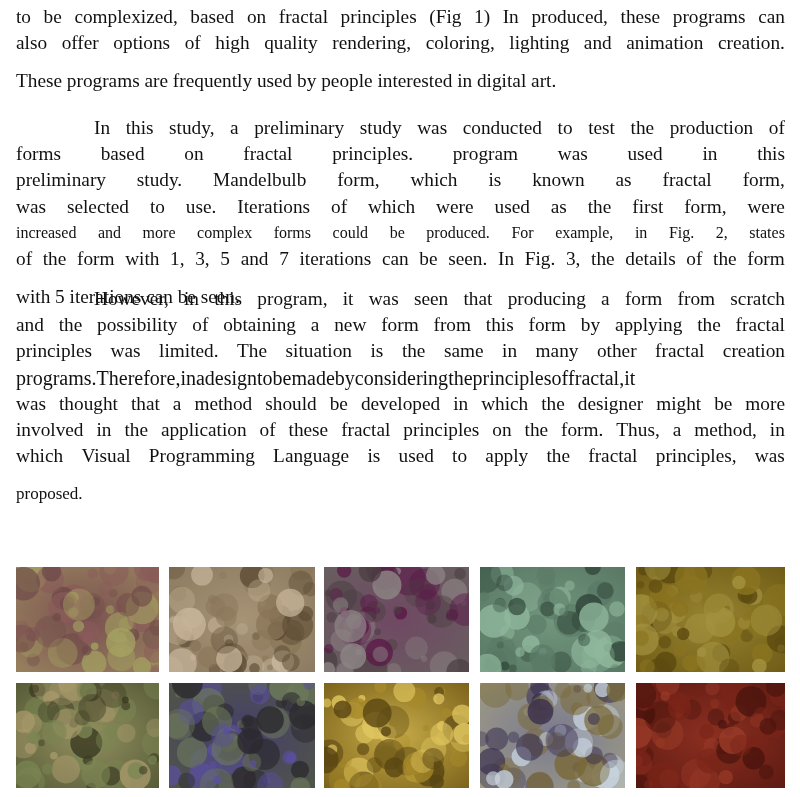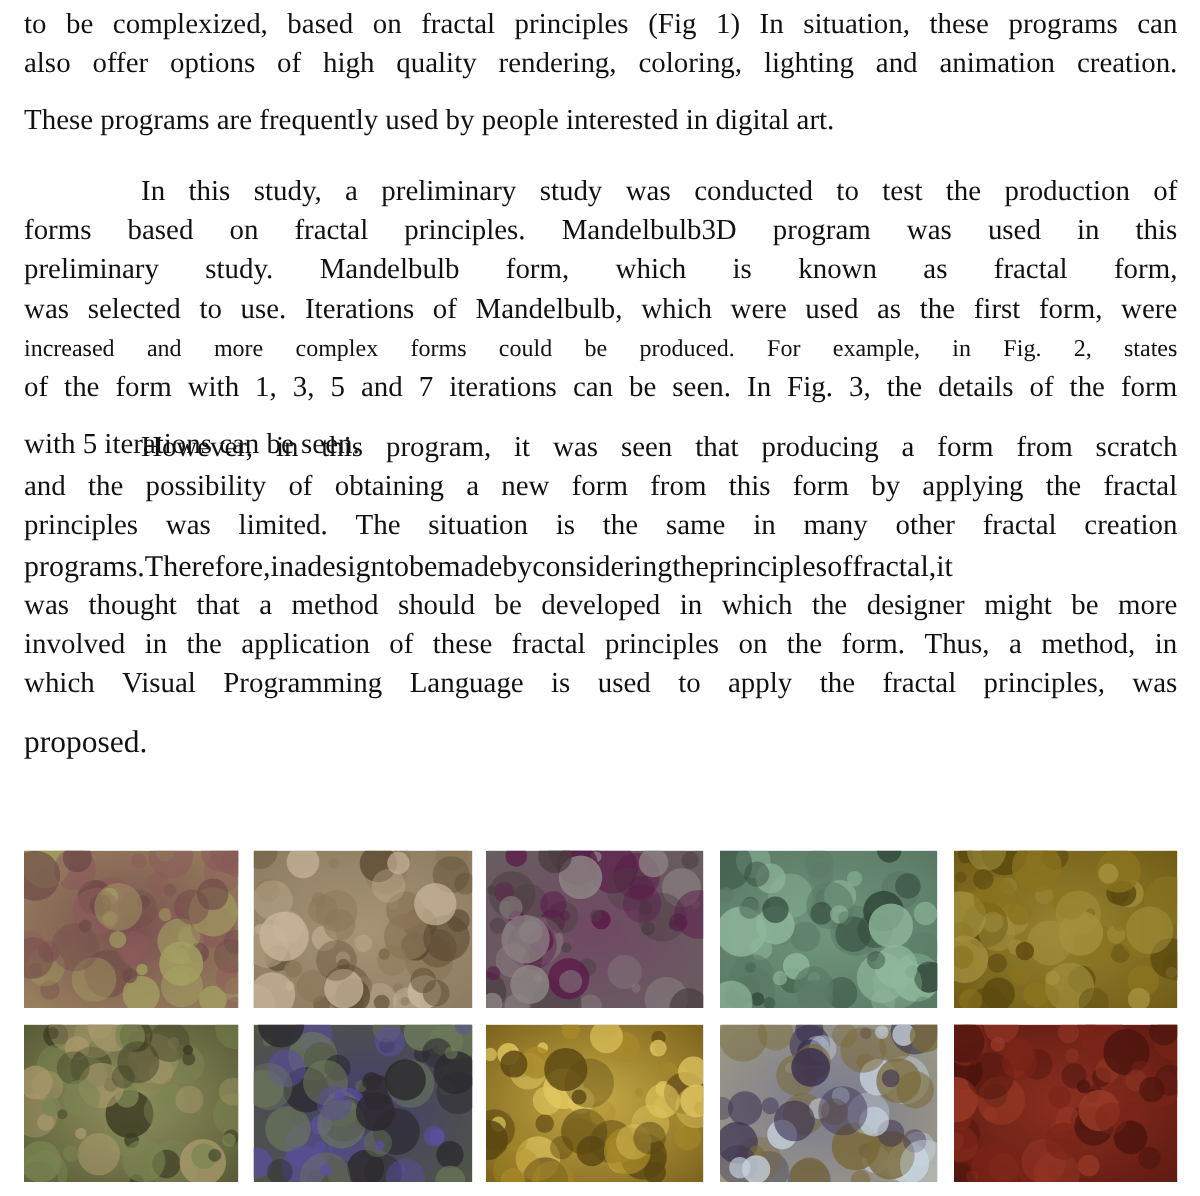--- a/index.html
+++ b/index.html
@@ -26,21 +26,21 @@
         <span>to</span>
         <span>be</span>
         <span>complexized,</span>
         <span>based</span>
         <span>on</span>
         <span>fractal</span>
         <span>principles</span>
         <span>(Fig</span>
         <span>1)</span>
         <span>In</span>
-        <span>situation,</span>
+        <span>produced,</span>
         <span>these</span>
         <span>programs</span>
         <span>can</span>
       </div>
       <div class="line" style="position: absolute; top: 26.2px; left: 0px; width: 769px; display: flex; justify-content: space-between; font-size: 19.3px; line-height: 26.2px;">
         <span>also</span>
         <span>offer</span>
         <span>options</span>
         <span>of</span>
         <span>high</span>
@@ -69,21 +69,20 @@
         <span>the</span>
         <span>production</span>
         <span>of</span>
       </div>
       <div class="line" style="position: absolute; top: 26.2px; left: 0px; width: 769px; display: flex; justify-content: space-between; font-size: 19.3px; line-height: 26.2px;">
         <span>forms</span>
         <span>based</span>
         <span>on</span>
         <span>fractal</span>
         <span>principles.</span>
-        <span>Mandelbulb3D</span>
         <span>program</span>
         <span>was</span>
         <span>used</span>
         <span>in</span>
         <span>this</span>
       </div>
       <div class="line" style="position: absolute; top: 52.4px; left: 0px; width: 769px; display: flex; justify-content: space-between; font-size: 19.3px; line-height: 26.2px;">
         <span>preliminary</span>
         <span>study.</span>
         <span>Mandelbulb</span>
@@ -95,21 +94,20 @@
         <span>fractal</span>
         <span>form,</span>
       </div>
       <div class="line" style="position: absolute; top: 78.6px; left: 0px; width: 769px; display: flex; justify-content: space-between; font-size: 19.3px; line-height: 26.2px;">
         <span>was</span>
         <span>selected</span>
         <span>to</span>
         <span>use.</span>
         <span>Iterations</span>
         <span>of</span>
-        <span>Mandelbulb,</span>
         <span>which</span>
         <span>were</span>
         <span>used</span>
         <span>as</span>
         <span>the</span>
         <span>first</span>
         <span>form,</span>
         <span>were</span>
       </div>
       <div class="line" style="position: absolute; top: 104.8px; left: 0px; width: 769px; display: flex; justify-content: space-between; font-size: 16px; line-height: 26.2px;">
@@ -259,21 +257,21 @@
         <span>Language</span>
         <span>is</span>
         <span>used</span>
         <span>to</span>
         <span>apply</span>
         <span>the</span>
         <span>fractal</span>
         <span>principles,</span>
         <span>was</span>
       </div>
-      <div class="line last" style="position: absolute; top: 183.4px; left: 0px; font-size: 21px; line-height: 26.2px;">proposed.</div>
+      <div class="line last" style="position: absolute; top: 183.4px; left: 0px; font-size: 17px; line-height: 26.2px;">proposed.</div>
     </div>
 </div>
 
 <div id="grid">
     <div class="fig" title="mauve and olive checkered fractal texture" style="left: 16px; top: 567px; width: 143px; height: 105px;">
       <svg viewBox="0 0 143 105" preserveAspectRatio="none">
     <defs>
           <radialGradient id="g0" cx="50%" cy="50%" r="70%">
       <stop offset="0%" stop-color="#6e4a48"></stop>
             <stop offset="100%" stop-color="#a3a061"></stop>

